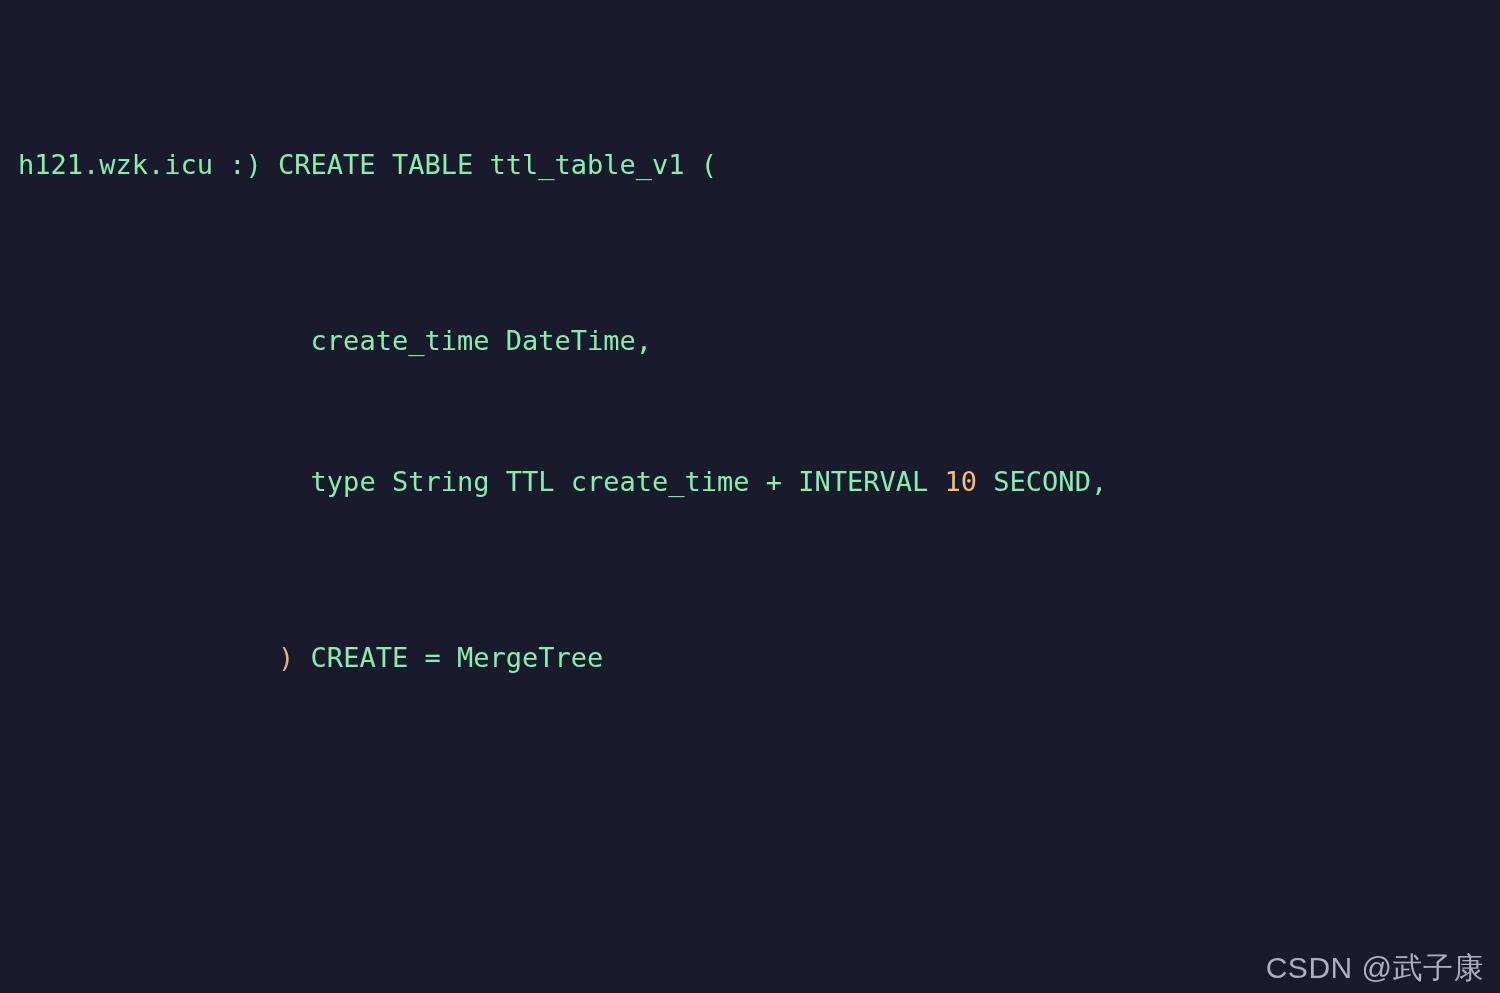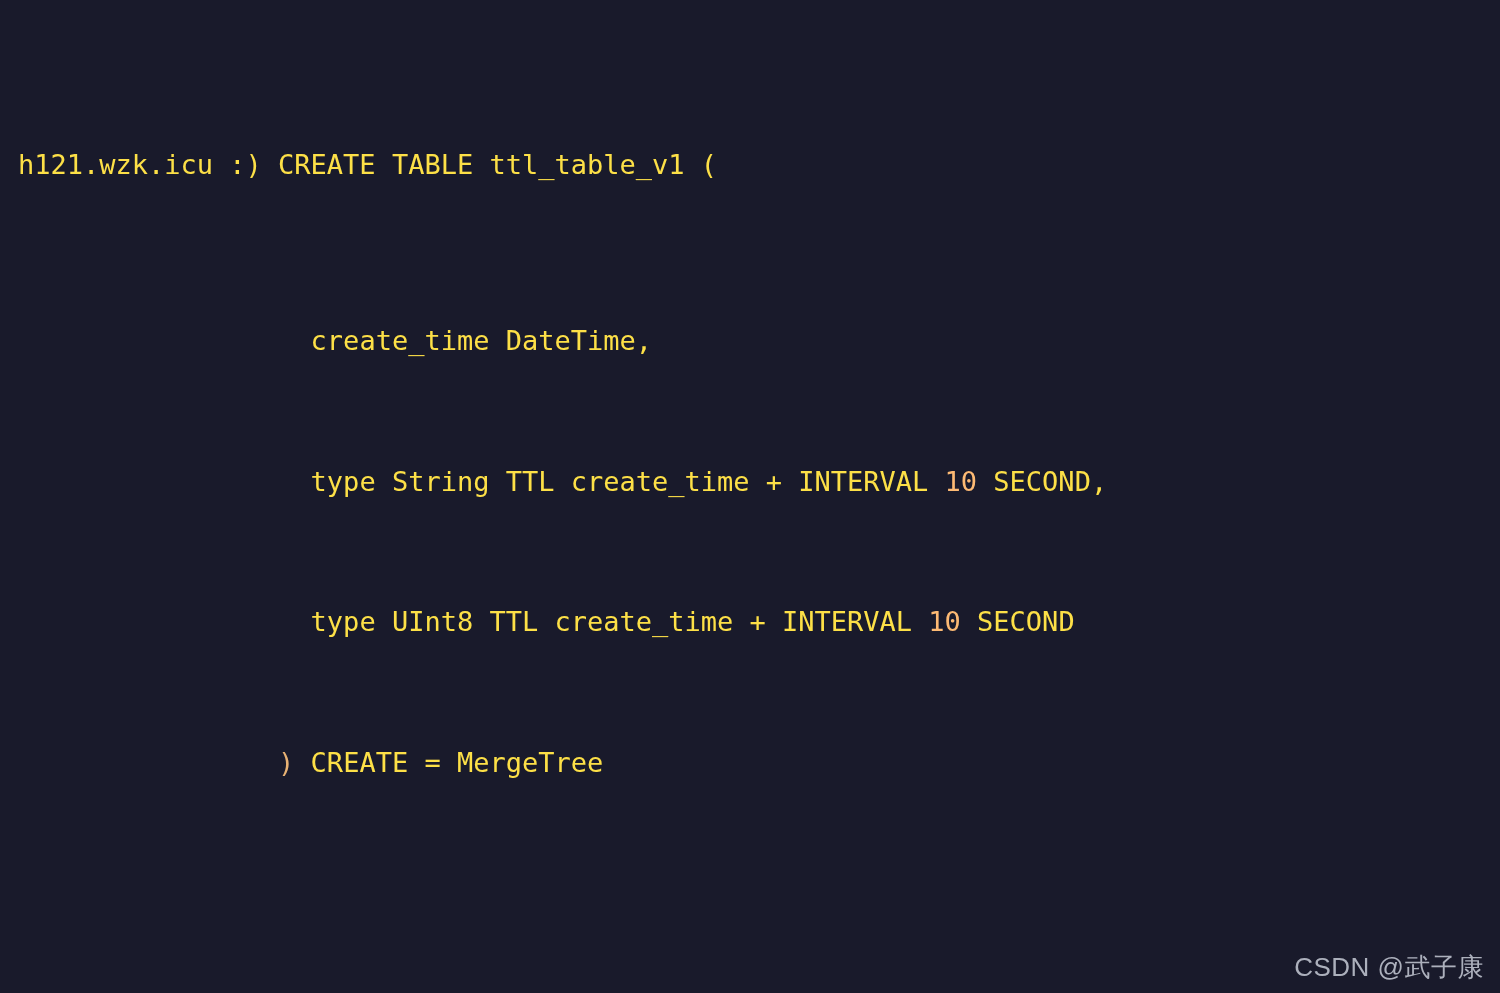--- a/index.html
+++ b/index.html
@@ -24,51 +24,50 @@
     position: absolute;
     left: 18px;
     top: 6px;
     white-space: pre;
   }
   .line {
     height: 35.2px;
     white-space: pre;
   }
   
-  .g     { color: #fde047; }  
+  .g     { color: #86efac; }  
   .gd    { color: #fdba74; }            
   .or    { color: #e8b274; }            
   .wm {
     position: absolute;
     right: 16px;
     bottom: 8px;
     color: #b9bdc9;
     font-family: "Liberation Sans", "DejaVu Sans", sans-serif;
-    font-size: 26px;
+    font-size: 30px;
     font-weight: 400;
     letter-spacing: 0.5px;
     opacity: 0.92;
     white-space: pre;
   }
 </style>
 </head>
 <body>
 
 <div id="terminal">
   <div id="screen">
 
     
     <div class="line"><span class="g">h121.wzk.icu :) </span><span class="g">CREATE TABLE ttl_table_v1 (</span></div>
 
 
     <div class="line">                  <span class="g">create_time DateTime,</span></div>
 
     <div class="line">                  <span class="g">type String TTL create_time + INTERVAL </span><span class="gd">10</span><span class="g"> SECOND,</span></div>
 
-    <div class="line">                  <span class="g">type UInt8 TTL create_time + INTERVAL </span><span class="gd">10</span><span class="g"> SECOND</span></div>
 
     <div class="line">                <span class="or">)</span><span class="g"> CREATE = MergeTree</span></div>
 
     <div class="line">                </div>
 
     
 
     
 
     

